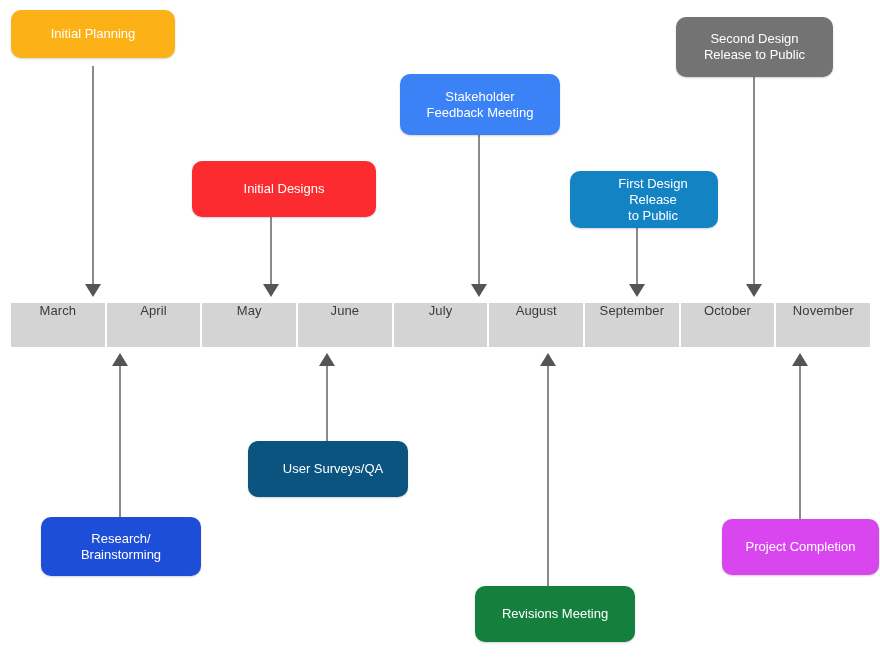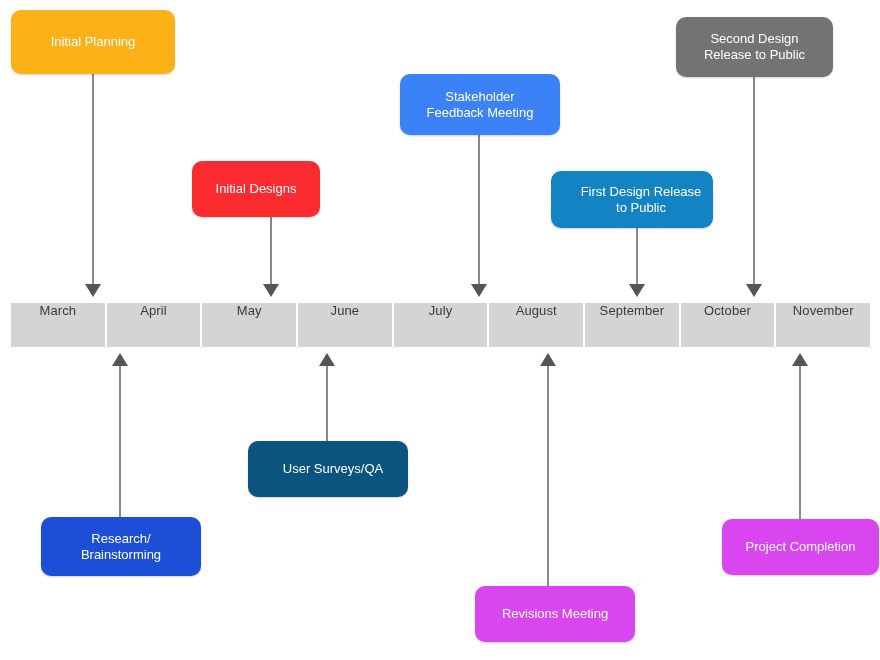--- a/index.html
+++ b/index.html
@@ -137,28 +137,28 @@
       </div>
       <div class="axis-cell">
         <span>October</span>
       </div>
       <div class="axis-cell">
         <span>November</span>
       </div>
     </div>
 
   <div id="event-layer">
-      <div class="event-card" style="left: 11px; top: 10px; width: 164px; height: 64px; background: rgb(252, 177, 22); color: rgb(255, 255, 255); justify-content: center;"><span>Initial Planning</span></div>
-      <div class="event-card" style="left: 192px; top: 161px; width: 128px; height: 56px; background: rgb(252, 43, 48); color: rgb(255, 255, 255);"><span>Initial Designs</span></div>
+      <div class="event-card" style="left: 11px; top: 10px; width: 164px; height: 48px; background: rgb(252, 177, 22); color: rgb(255, 255, 255); justify-content: center;"><span>Initial Planning</span></div>
+      <div class="event-card" style="left: 192px; top: 161px; width: 184px; height: 56px; background: rgb(252, 43, 48); color: rgb(255, 255, 255);"><span>Initial Designs</span></div>
       <div class="event-card" style="left: 400px; top: 74px; width: 160px; height: 61px; background: #3b82f6; color: rgb(255, 255, 255);"><span>Stakeholder
 Feedback Meeting</span></div>
-      <div class="event-card" style="left: 551px; top: 171px; width: 162px; height: 57px; background: rgb(19, 131, 196); color: rgb(255, 255, 255); padding-left: 28px;"><span>First Design Release
+      <div class="event-card" style="left: 570px; top: 171px; width: 148px; height: 57px; background: rgb(19, 131, 196); color: rgb(255, 255, 255); padding-left: 28px;"><span>First Design Release
 to Public</span></div>
       <div class="event-card" style="left: 676px; top: 17px; width: 157px; height: 60px; background: #737373; color: rgb(255, 255, 255);"><span>Second Design
 Release to Public</span></div>
       <div class="event-card" style="left: 41px; top: 517px; width: 160px; height: 59px; background: #1d4ed8; color: rgb(255, 255, 255);"><span>Research/
 Brainstorming</span></div>
       <div class="event-card" style="left: 248px; top: 441px; width: 160px; height: 56px; background: rgb(11, 84, 128); color: rgb(255, 255, 255); padding-left: 20px;"><span>User Surveys/QA</span></div>
-      <div class="event-card" style="left: 475px; top: 586px; width: 160px; height: 56px; background: #d946ef; color: rgb(255, 255, 255);"><span>Revisions Meeting</span></div>
+      <div class="event-card" style="left: 475px; top: 586px; width: 160px; height: 56px; background: #15803d; color: rgb(255, 255, 255);"><span>Revisions Meeting</span></div>
       <div class="event-card" style="left: 722px; top: 519px; width: 157px; height: 56px; background: #d946ef; color: rgb(255, 255, 255);"><span>Project Completion</span></div>
     </div>
 
 </div>
 
 </body></html>

